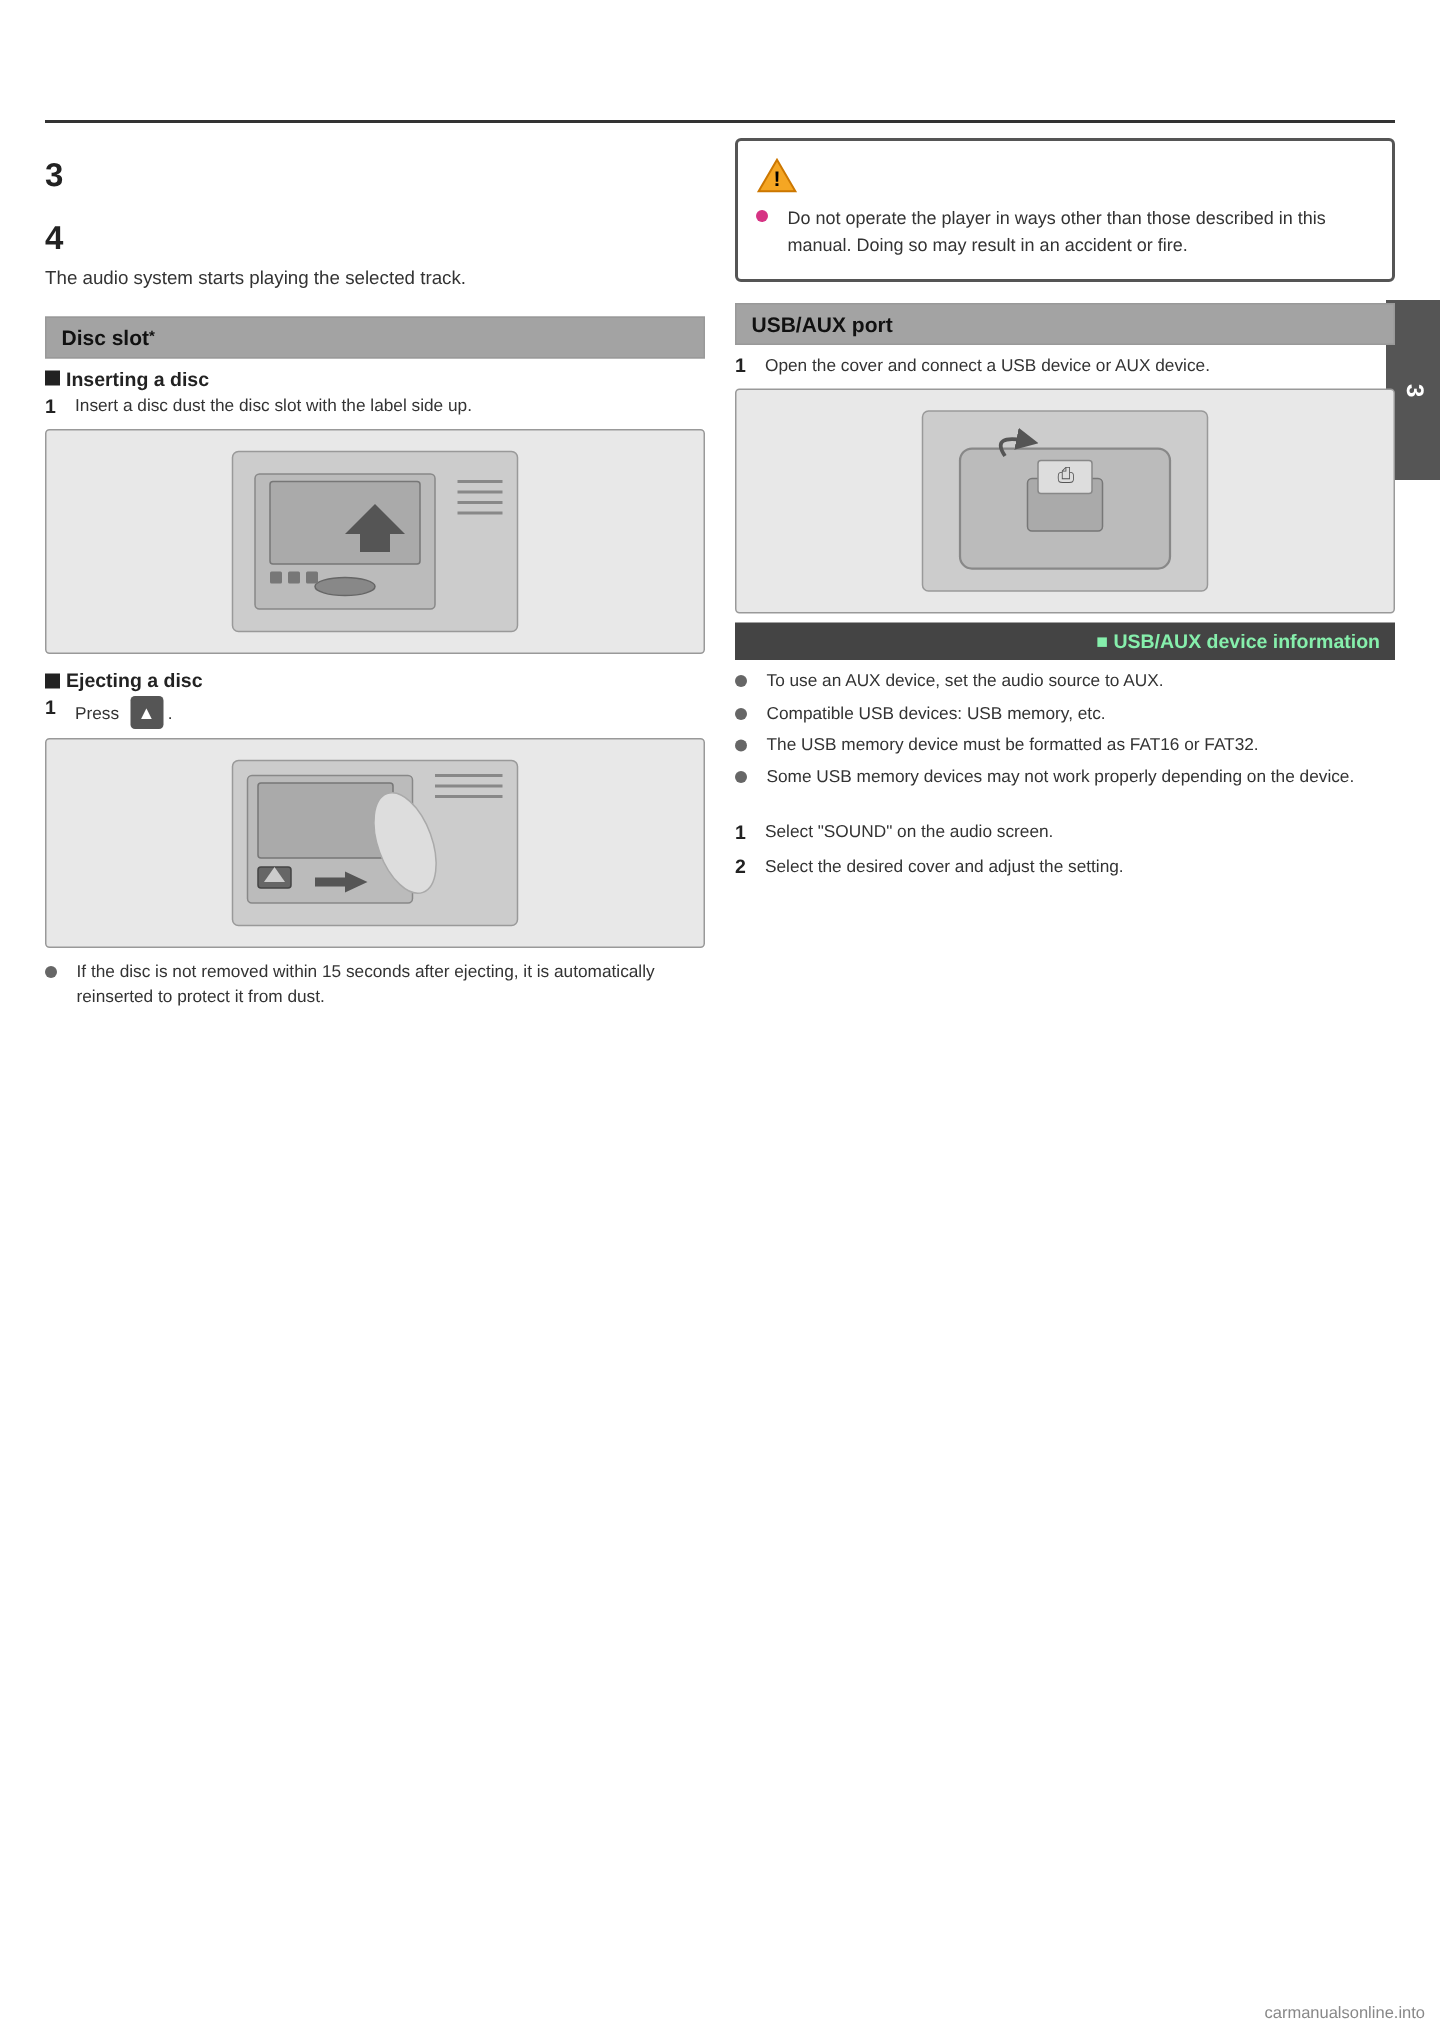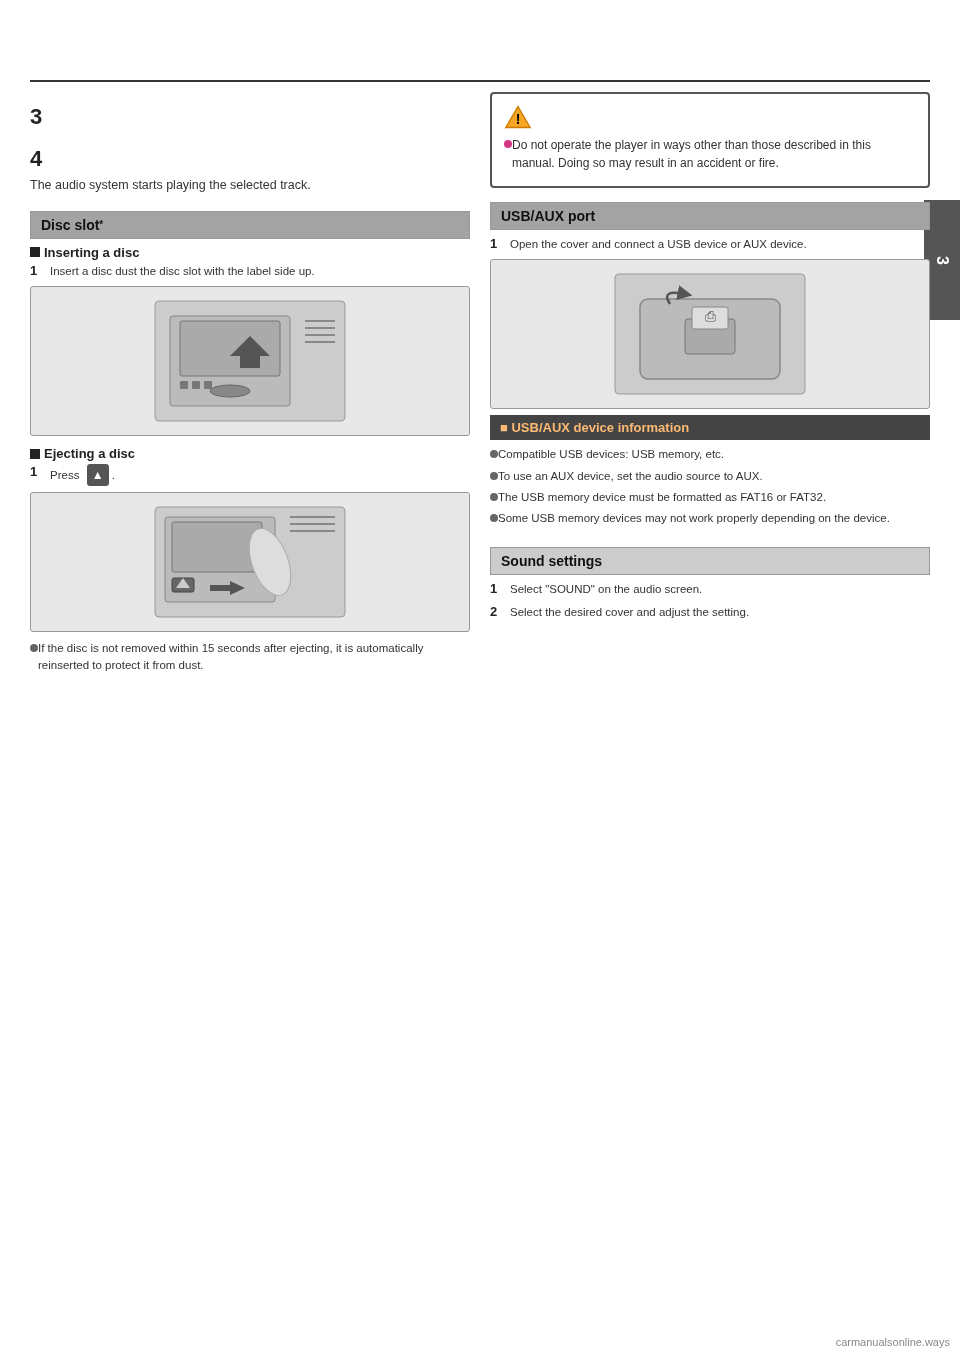--- a/index.html
+++ b/index.html
@@ -120,21 +120,21 @@
       display: inline-block;
     }
     .warning-text {
       font-size: 12px;
       line-height: 1.5;
       color: #333;
     }
     .bullet-item {
       display: flex;
       align-items: flex-start;
-      gap: 0;
+      gap: 13px;
       margin-bottom: 4px;
     }
     .bullet-dot {
       width: 8px;
       height: 8px;
       background: #d63384;
       border-radius: 50%;
       margin-top: 4px;
       flex-shrink: 0;
     }
@@ -163,22 +163,23 @@
       font-size: 10px;
       vertical-align: super;
     }
 
     
     .section-header-dark {
       background: #444;
       padding: 5px 10px;
       font-size: 13px;
       font-weight: bold;
-      color: #fdba74;
+      color: #86efac;
       margin-bottom: 6px;
+      text-align: right;
     }
 
     
     .subsection-marker {
       font-weight: bold;
       font-size: 13px;
       color: #222;
       margin-bottom: 3px;
       display: flex;
       align-items: center;
@@ -433,52 +434,49 @@
             </defs>
           </svg>
         </div>
 
         <div class="section-header-dark">
           <span>■ USB/AUX device information</span>
         </div>
 
         <div class="bullet-item">
           <div class="bullet-dot-gray"></div>
-          <span class="small-text">Compatible USB devices: USB memory, etc.</span>
+          <span class="small-text">To use an AUX device, set the audio source to AUX.</span>
         </div>
         <div class="bullet-item">
           <div class="bullet-dot-gray"></div>
-          <span class="small-text">To use an AUX device, set the audio source to AUX.</span>
+          <span class="small-text">Compatible USB devices: USB memory, etc.</span>
         </div>
         <div class="bullet-item">
           <div class="bullet-dot-gray"></div>
           <span class="small-text">The USB memory device must be formatted as FAT16 or FAT32.</span>
         </div>
         <div class="bullet-item">
           <div class="bullet-dot-gray"></div>
           <span class="small-text">Some USB memory devices may not work properly depending on the device.</span>
         </div>
       </div>
 
       <div class="section-block" style="margin-top: 20px;">
-        <div class="sound-settings-header">
-          <span>Sound settings</span>
-        </div>
 
         <div class="step-row">
           <span class="step-num-small">1</span>
           <span class="small-text">Select "SOUND" on the audio screen.</span>
         </div>
         <div class="step-row">
           <span class="step-num-small">2</span>
           <span class="small-text">Select the desired cover and adjust the setting.</span>
         </div>
       </div>
 
     </div>
 
   </div>
 
   <div class="footer">
-    <span>carmanualsonline.ways</span>
+    <span>carmanualsonline.into</span>
   </div>
 
 </div>
 
 </body></html>

